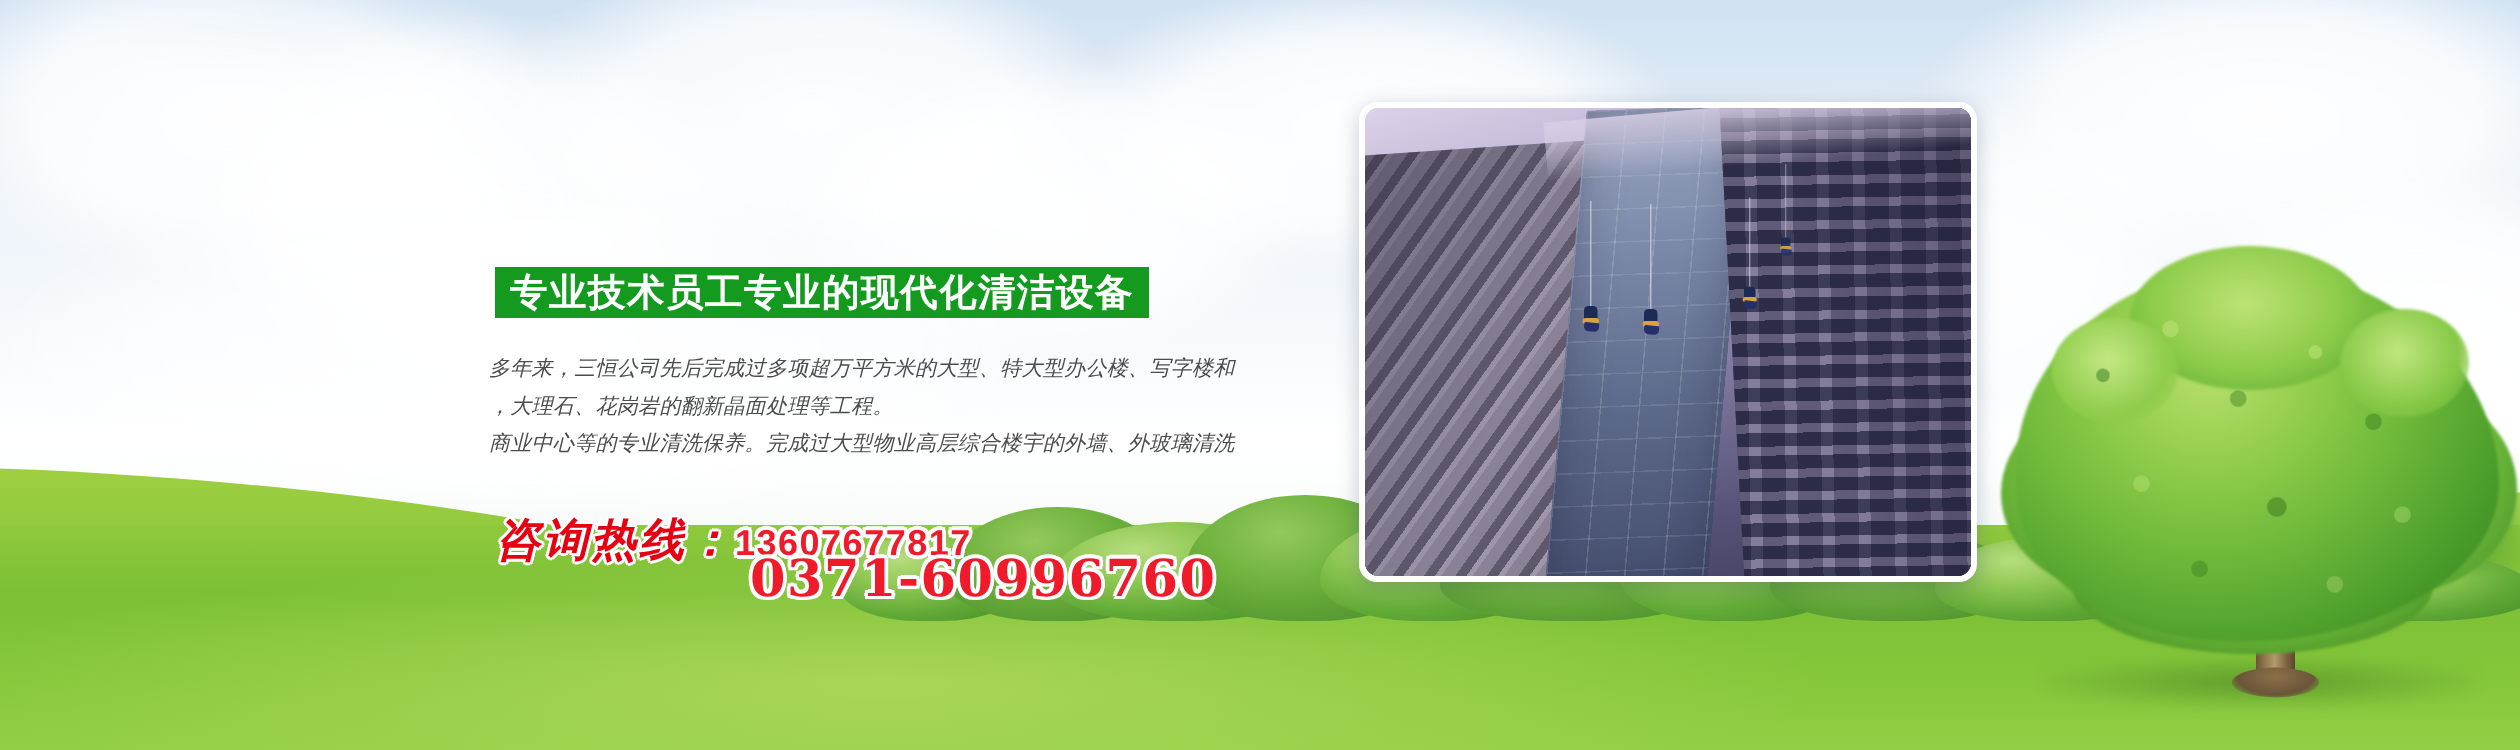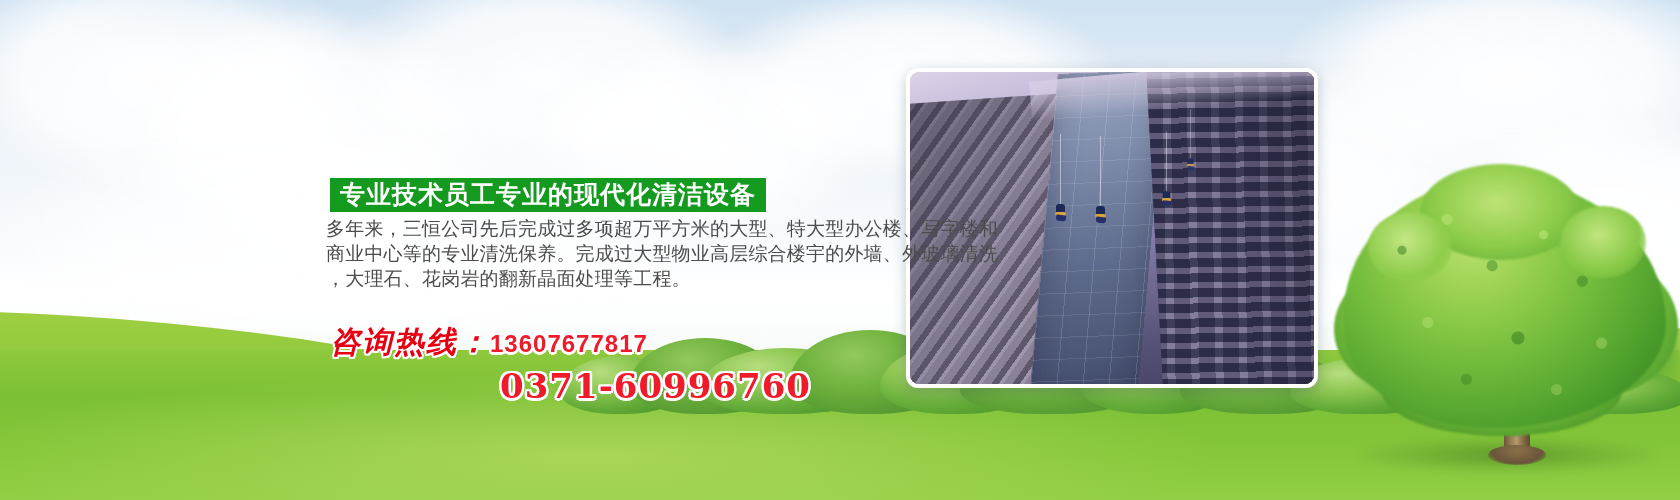--- a/index.html
+++ b/index.html
@@ -296,32 +296,33 @@
   .subbar-text {
     font-size:25px; font-weight:bold;
     font-family:"DejaVu Sans", sans-serif;
     color:#ffffff;
     letter-spacing:1px;
     white-space:nowrap;
     line-height:1.05;
   }
 
   .paragraph {
-    position:absolute; left:326px; top:216px;
+    position:absolute; left:326px; top:234px;
     width:560px;
-    font-size:19px;
+    font-size:14px;
     line-height:25px;
     color:#4c4c4c;
     font-family:"DejaVu Sans", sans-serif;
     letter-spacing:0.2px;
+    font-style:italic;
   }
   .paragraph .pline { display:block; white-space:nowrap; }
 
   .hotline {
-    position:absolute; left:330px; top:322px;
+    position:absolute; left:330px; top:340px;
     display:flex; align-items:baseline;
   }
   .hotline-label {
     font-size:30px; font-weight:bold;
     font-family:"DejaVu Serif", serif;
     color:#e60012;
     font-style:italic;
     letter-spacing:2px;
     text-shadow:
       1.5px 1.5px 0 #ffffff, -1.5px 1.5px 0 #ffffff,
@@ -447,22 +448,22 @@
 
   <div class="content">
 
 
     <div class="subbar">
       <div class="subbar-text">专业技术员工专业的现代化清洁设备</div>
     </div>
 
     <div class="paragraph">
       <span class="pline">多年来，三恒公司先后完成过多项超万平方米的大型、特大型办公楼、写字楼和</span>
+      <span class="pline">，大理石、花岗岩的翻新晶面处理等工程。</span>
       <span class="pline">商业中心等的专业清洗保养。完成过大型物业高层综合楼宇的外墙、外玻璃清洗</span>
-      <span class="pline">，大理石、花岗岩的翻新晶面处理等工程。</span>
     </div>
 
     <div class="hotline">
       <span class="hotline-label">咨询热线：</span>
       <span class="phone-primary">13607677817</span>
     </div>
 
     <div class="phone-secondary">0371-60996760</div>
 
   </div>

